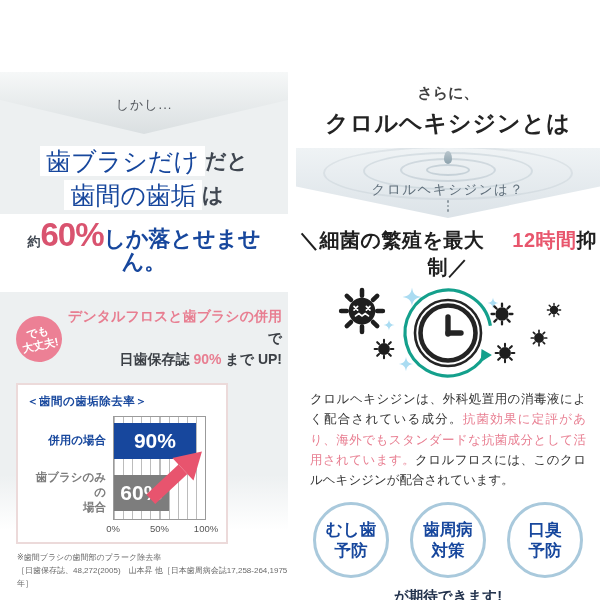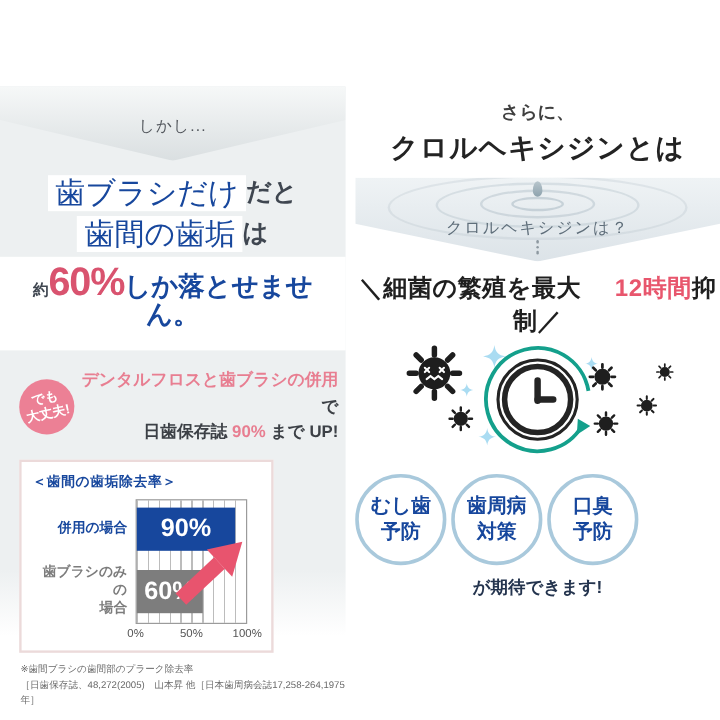--- a/index.html
+++ b/index.html
@@ -78,21 +78,21 @@
     align-items:center; gap:2px; }
   .vdots i { width:2.5px; height:2.5px; border-radius:50%; background:#8d98a0; }
 
   .suppress { text-align:center; margin-top:9px; font-size:20px; font-weight:bold;
     color:#1f1f1f; letter-spacing:.5px; }
   .suppress .val { color:#e8566d;margin-left:28px; }
   .clock-scene { margin-top:2px; height:100px; text-align:center; }
 
   .description { margin:6px 14px 0; font-size:12.5px; line-height:1.62;
     color:#333; text-align:justify; }
-  .benefits { display:flex; justify-content:flex-start; gap:4px; margin-top:12px; }
+  .benefits { display:flex; justify-content:center; gap:21px; margin-top:12px; }
   .benefit { width:76px; height:76px; border:3px solid #a9c9dc; border-radius:50%;
     background:#fff; display:flex; flex-direction:column; align-items:center;
     justify-content:center; color:#17479d; font-weight:bold; font-size:16.5px;
     line-height:1.3; }
   .expect { text-align:center; margin-top:9px; font-size:14.5px; font-weight:bold;
     color:#24344e; }
 </style>
 </head>
 <body>
 
@@ -213,20 +213,21 @@
           <polygon points="32.7,29.3 43.9,21.9 33.5,15.9" fill="#14a08c"></polygon>
 
           <circle r="33" fill="#ffffff" stroke="#242424" stroke-width="2.6"></circle>
           <circle r="27.5" fill="none" stroke="#242424" stroke-width="4.6"></circle>
           <path d="M0,1 L0,-16" stroke="#242424" stroke-width="5.4" stroke-linecap="round"></path>
           <path d="M0,0 L13,0" stroke="#242424" stroke-width="5.4" stroke-linecap="round"></path>
         </g>
       </svg>
     </div>
 
+    <p class="description"><span>クロルヘキシジンは、外科処置用の消毒液によく配合されている成分。</span><span class="pink">抗菌効果に定評があり、海外でもスタンダードな抗菌成分として活用されています。</span><span>クロルフロスには、このクロルヘキシジンが配合されています。</span></p>
 
     <div class="benefits">
       <div class="benefit">
         <span>むし歯</span>
         <span>予防</span>
       </div>
       <div class="benefit">
         <span>歯周病</span>
         <span>対策</span>
       </div>

